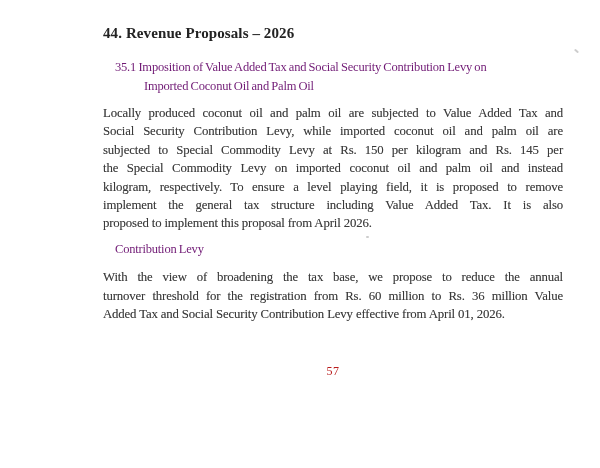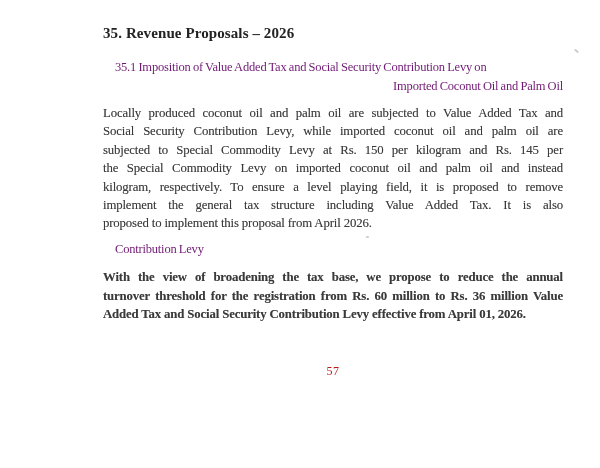--- a/index.html
+++ b/index.html
@@ -33,39 +33,39 @@
     font-size: 12.5px;
     font-weight: normal;
     color: #701a75;
     line-height: 18.5px;
     letter-spacing: -0.2px;
     word-spacing: -0.6px;
     margin: 0 0 9px 12px;
   }
   .subheading .hline { white-space: nowrap; }
   
-  .hang .hline + .hline { padding-left: 29px; text-align: right; }
+  .hang .hline + .hline { padding-left: 29px; }
 
   .para {
     font-size: 12.8px;
     color: #3a3a3a;
     line-height: 18.4px;
     letter-spacing: -0.15px;
     margin: 0 0 7px 0;
     text-shadow: 0 0 0.4px rgba(40,40,40,0.35);
   }
   .para .bline {
     white-space: nowrap;
     text-align: justify;
     text-align-last: justify;
   }
   .para .bline:last-child { text-align-last: left; }
 
   .s2 .subheading { margin-bottom: 10px; }
-  .s2 .para { margin-bottom: 12px; font-weight: bold; }
+  .s2 .para { margin-bottom: 12px; }
 
   .page-number {
     margin-top: 40px;
     text-align: center;
     font-size: 12px;
     color: #b91c1c;
     letter-spacing: 0.5px;
   }
 
   .speck {
@@ -76,21 +76,21 @@
   }
   .speck-1 { left: 574px; top: 50px; width: 5px; height: 2px; transform: rotate(40deg); }
   .speck-2 { left: 366px; top: 236px; width: 3px; height: 2px; }
 </style>
 </head>
 <body>
 
 <div class="page">
   <div class="content">
 
-    <h1 class="doc-title">35. Revenue Proposals – 2026</h1>
+    <h1 class="doc-title">44. Revenue Proposals – 2026</h1>
 
     <section class="s1">
       <div class="subheading hang">
           <div class="hline">35.1 Imposition of Value Added Tax and Social Security Contribution Levy on</div>
           <div class="hline">Imported Coconut Oil and Palm Oil</div>
         </div>
       <div class="para">
           <div class="bline">Locally produced coconut oil and palm oil are subjected to Value Added Tax and</div>
           <div class="bline">Social Security Contribution Levy, while imported coconut oil and palm oil are</div>
           <div class="bline">subjected to Special Commodity Levy at Rs. 150 per kilogram and Rs. 145 per</div>

